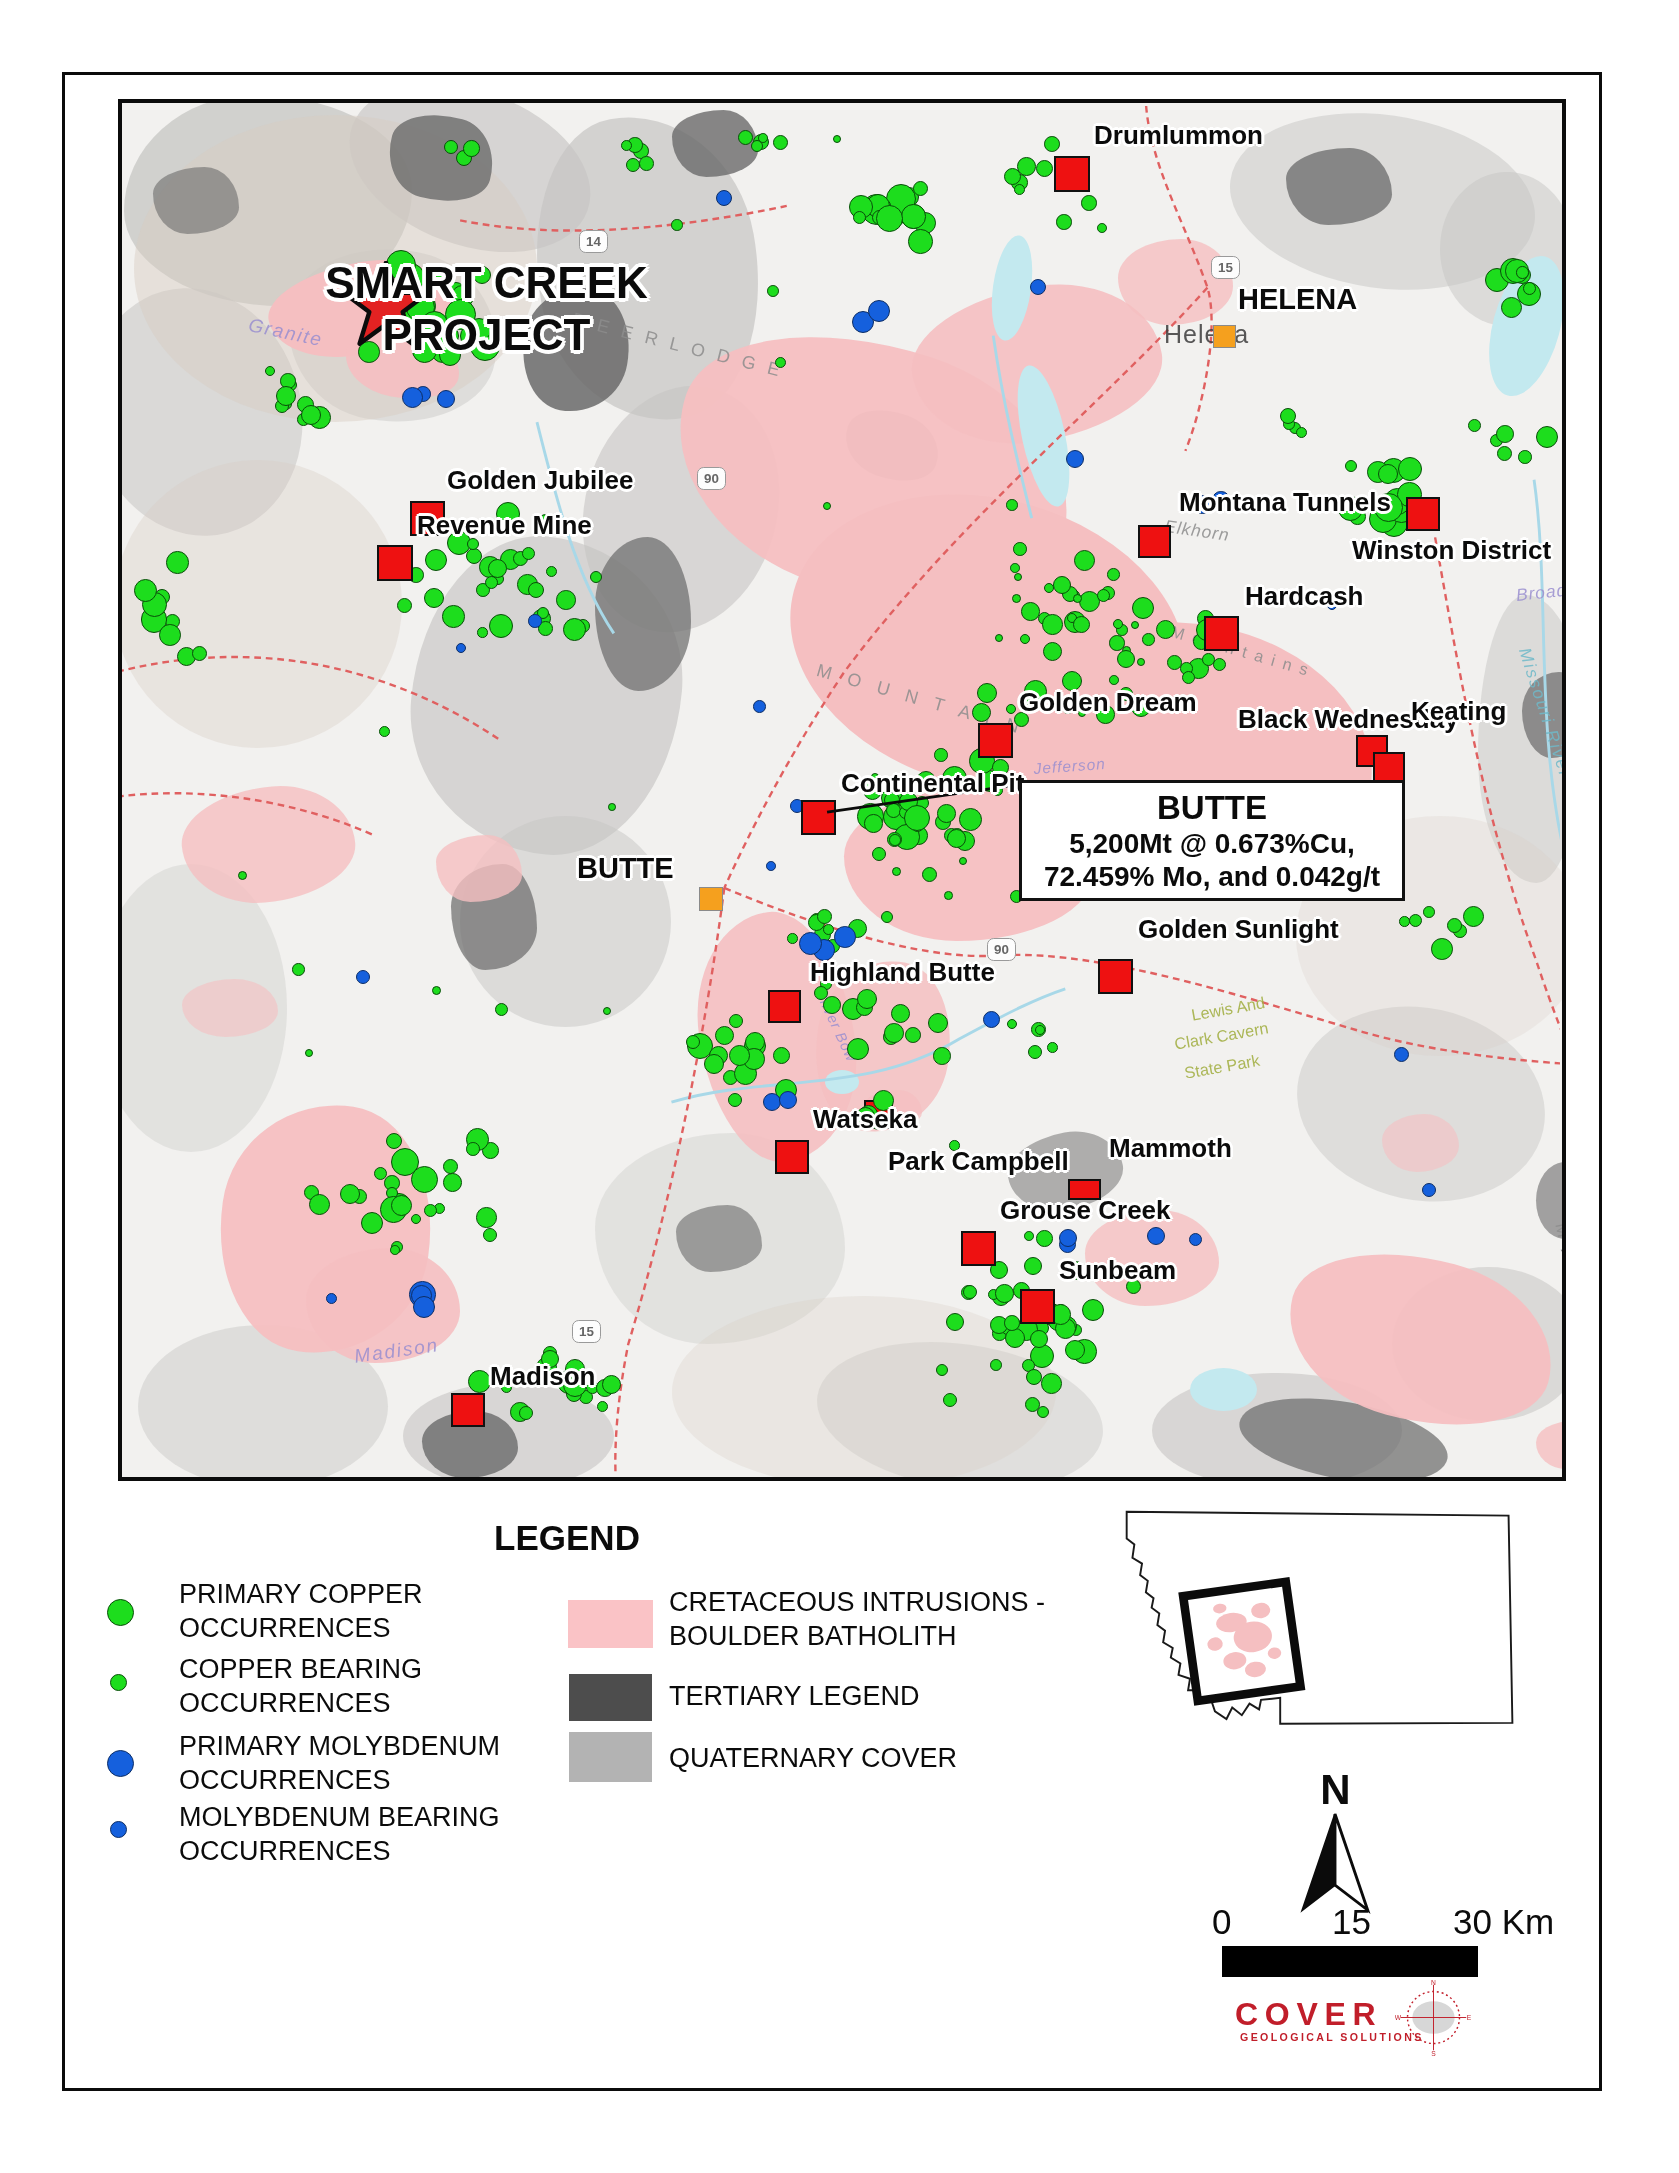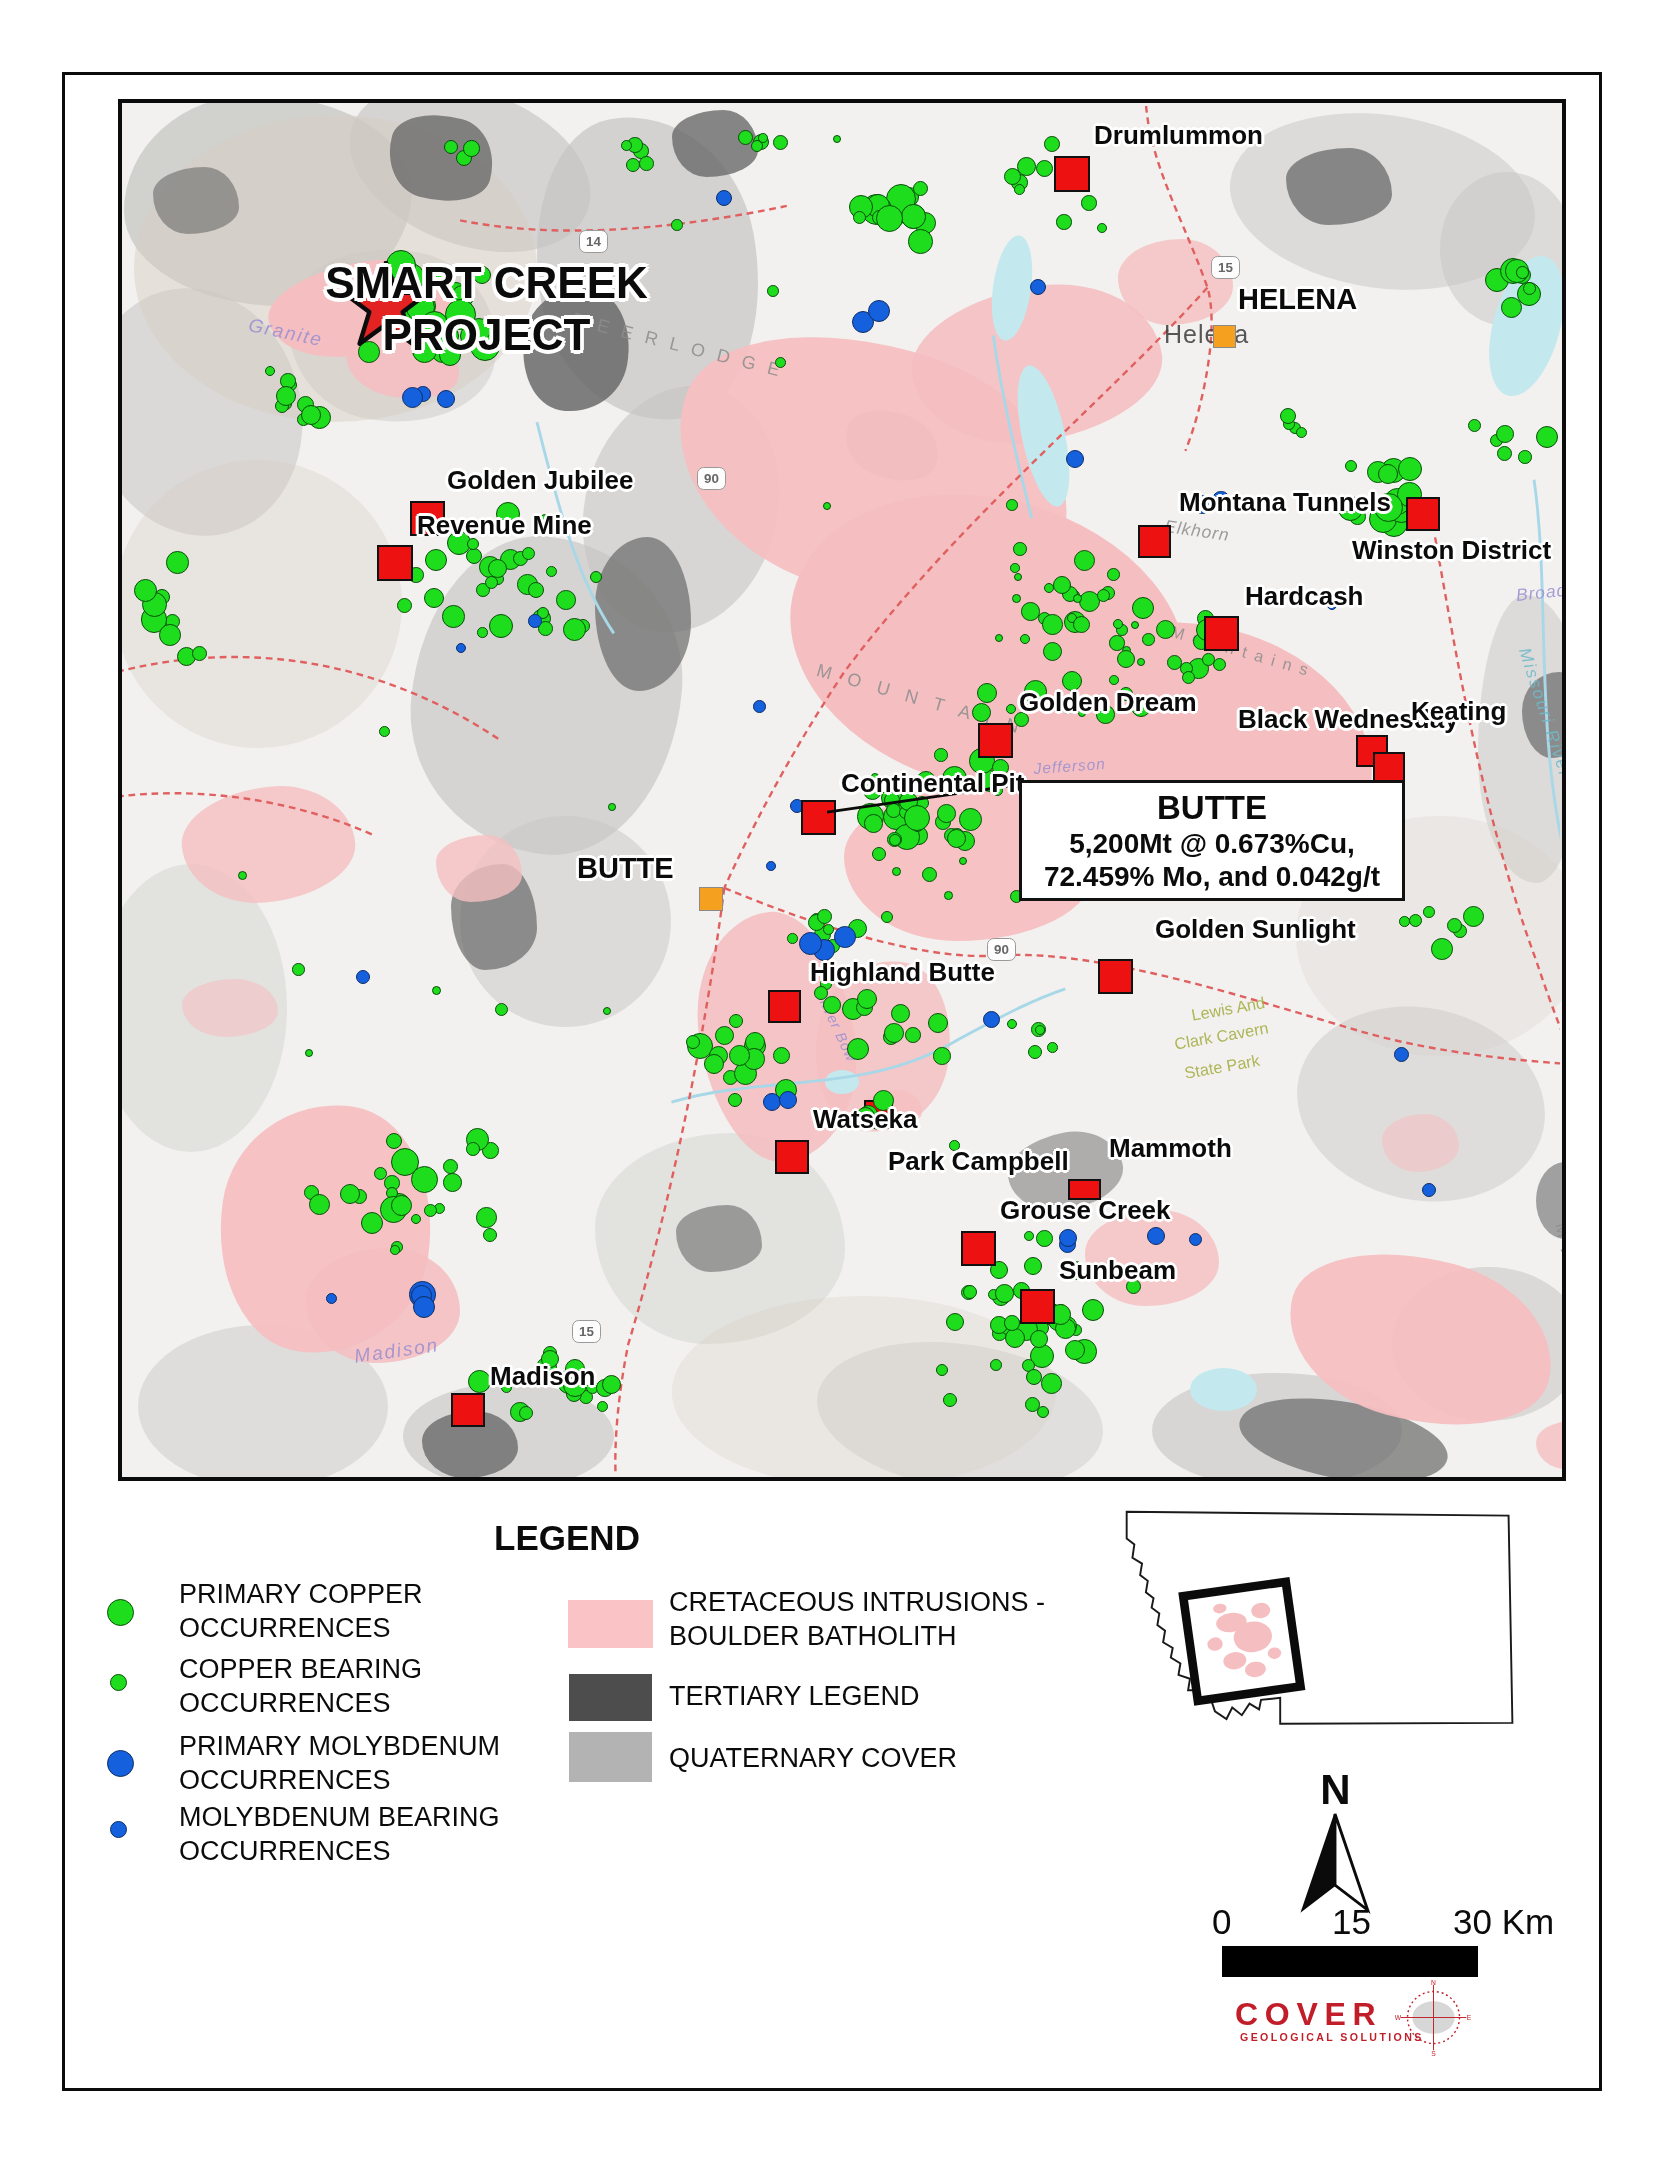--- a/index.html
+++ b/index.html
@@ -595,21 +595,21 @@
         <div class="map-label" style="font-size: 26px; left: 1123px; top: 478px;">Hardcash</div>
         <div class="sq" style="left: 856px; top: 620px; width: 35px; height: 35px; z-index: 30;"></div>
         <div class="map-label" style="font-size: 26px; left: 897px; top: 584px;">Golden Dream</div>
         <div class="map-label" style="font-size: 26px; left: 1116px; top: 601px;">Black Wednesday</div>
         <div class="sq" style="left: 1234px; top: 632px; width: 32px; height: 32px; z-index: 30;"></div>
         <div class="sq" style="left: 1251px; top: 649px; width: 32px; height: 32px; z-index: 30;"></div>
         <div class="map-label" style="font-size: 26px; left: 1289px; top: 593px;">Keating</div>
         <div class="sq" style="left: 679px; top: 697px; width: 35px; height: 35px; z-index: 30;"></div>
         <div class="map-label" style="font-size: 26px; left: 719px; top: 665px;">Continental Pit</div>
         <div class="sq" style="left: 976px; top: 856px; width: 35px; height: 35px; z-index: 30;"></div>
-        <div class="map-label" style="font-size: 26px; left: 1016px; top: 811px; margin-left: 17px;">Golden Sunlight</div>
+        <div class="map-label" style="font-size: 26px; left: 1016px; top: 811px;">Golden Sunlight</div>
         <div class="sq" style="left: 646px; top: 887px; width: 33px; height: 33px; z-index: 30;"></div>
         <div class="map-label" style="font-size: 26px; left: 688px; top: 854px;">Highland Butte</div>
         <div class="sq" style="left: 653px; top: 1037px; width: 34px; height: 34px; z-index: 30;"></div>
         <div class="sq" style="left: 742px; top: 997px; width: 29px; height: 29px; z-index: 15;"></div>
         <div class="map-label" style="font-size: 26px; left: 691px; top: 1001px;">Watseka</div>
         <div class="map-label" style="font-size: 26px; left: 766px; top: 1043px;">Park Campbell</div>
         <div class="sq" style="left: 946px; top: 1076px; width: 33px; height: 21px; z-index: 30;"></div>
         <div class="map-label" style="font-size: 26px; left: 987px; top: 1030px;">Mammoth</div>
         <div class="sq" style="left: 839px; top: 1128px; width: 35px; height: 35px; z-index: 30;"></div>
         <div class="map-label" style="font-size: 26px; left: 878px; top: 1092px;">Grouse Creek</div>

